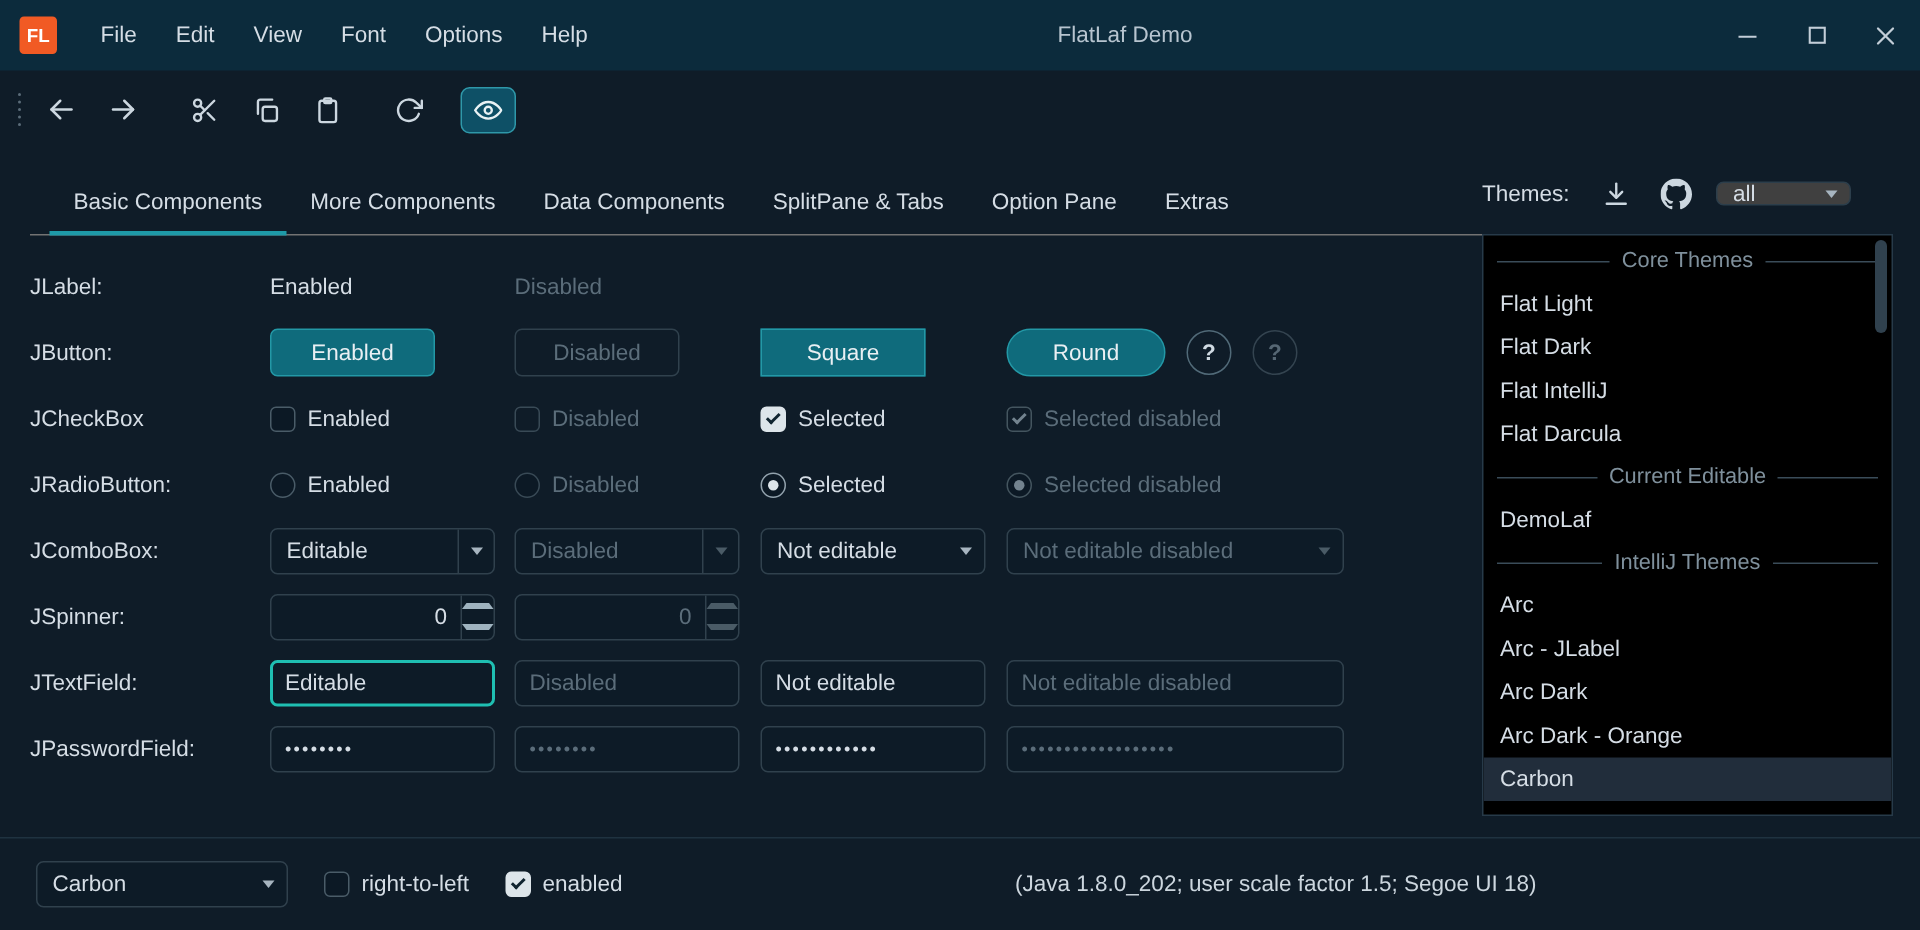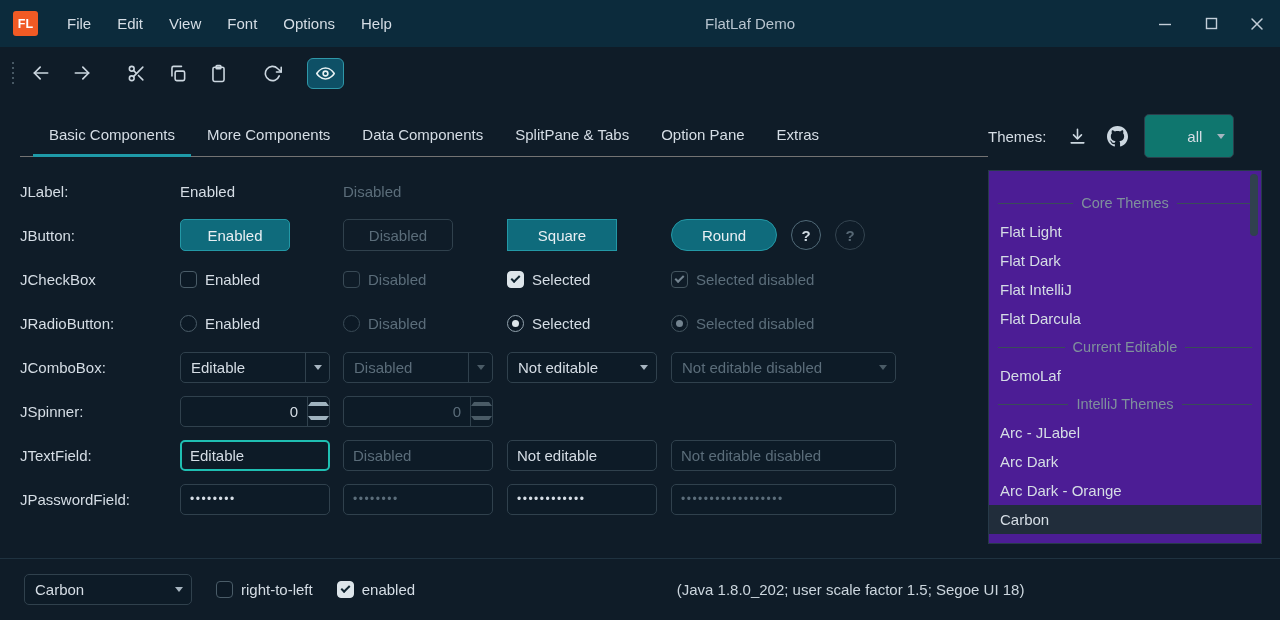--- a/index.html
+++ b/index.html
@@ -88,24 +88,24 @@
   .tf.focused { border:2px solid #1fbfb2; padding:0 8px; }
   .tf.disabled { color:#5b6d7a; }
   .tf.wide { width:225px; }
   .tf .pw { font-size:12px; letter-spacing:1.5px; }
 
   
   .right { width:292px; flex-shrink:0; display:flex; flex-direction:column; padding:0 18px 14px 0; }
   .themes-header { display:flex; align-items:center; margin-top:15px; gap:6px; }
   .themes-label { margin-right:8px; }
   .icon-btn { width:34px; height:30px; display:flex; align-items:center; justify-content:center; border-radius:5px; }
-  .filter-combo { width:90px; height:44px; background:#0f766e; border:1px solid #2c3e4b; border-radius:5px; display:flex; align-items:center; margin-left:4px;padding-left:32px; }
+  .filter-combo { width:90px; height:16px; background:#404040; border:1px solid #2c3e4b; border-radius:5px; display:flex; align-items:center; margin-left:4px; }
   .filter-combo .val { flex:1; padding-left:10px; }
   .filter-combo .arrow-area { width:24px; display:flex; align-items:center; justify-content:center; }
-  .themes-list { flex:1; margin-top:12px; border:1px solid #273a49; background:#4c1d95; position:relative; padding-top:18px; overflow:hidden; }
+  .themes-list { flex:1; margin-top:12px; border:1px solid #273a49; background:#000000; position:relative; padding-top:3px; overflow:hidden; }
   .theme-item { height:29px; display:flex; align-items:center; padding-left:11px; }
   .theme-item.selected { background:#212d3b; }
   .theme-sep { height:28px; display:flex; align-items:center; gap:8px; color:#7f909c; padding:0 9px; font-size:14.5px; }
   .theme-sep::before, .theme-sep::after { content:""; flex:1; height:1px; background:#3a4c59; }
   .theme-sep span { flex:0 0 auto; }
   .vscroll { position:absolute; top:3px; right:3px; bottom:3px; width:8px; }
   .vscroll .thumb { position:absolute; top:0; right:0; width:8px; height:62px; background:#30414e; border-radius:4px; }
 
   
   .statusbar { height:62px; border-top:1px solid #1f3240; display:flex; align-items:center; padding:0 18px 0 24px; gap:24px; flex-shrink:0; }
@@ -407,20 +407,21 @@
         <div class="theme-item">Flat Dark</div>
         <div class="theme-item">Flat IntelliJ</div>
         <div class="theme-item">Flat Darcula</div>
         <div class="theme-sep">
             <span>Current Editable</span>
           </div>
         <div class="theme-item">DemoLaf</div>
         <div class="theme-sep">
             <span>IntelliJ Themes</span>
           </div>
+        <div class="theme-item">Arc</div>
         <div class="theme-item">Arc - JLabel</div>
         <div class="theme-item">Arc Dark</div>
         <div class="theme-item">Arc Dark - Orange</div>
         <div class="theme-item selected">Carbon</div>
         <div class="vscroll">
             <div class="thumb"></div>
           </div>
       </div>
     </div>
   </div>

